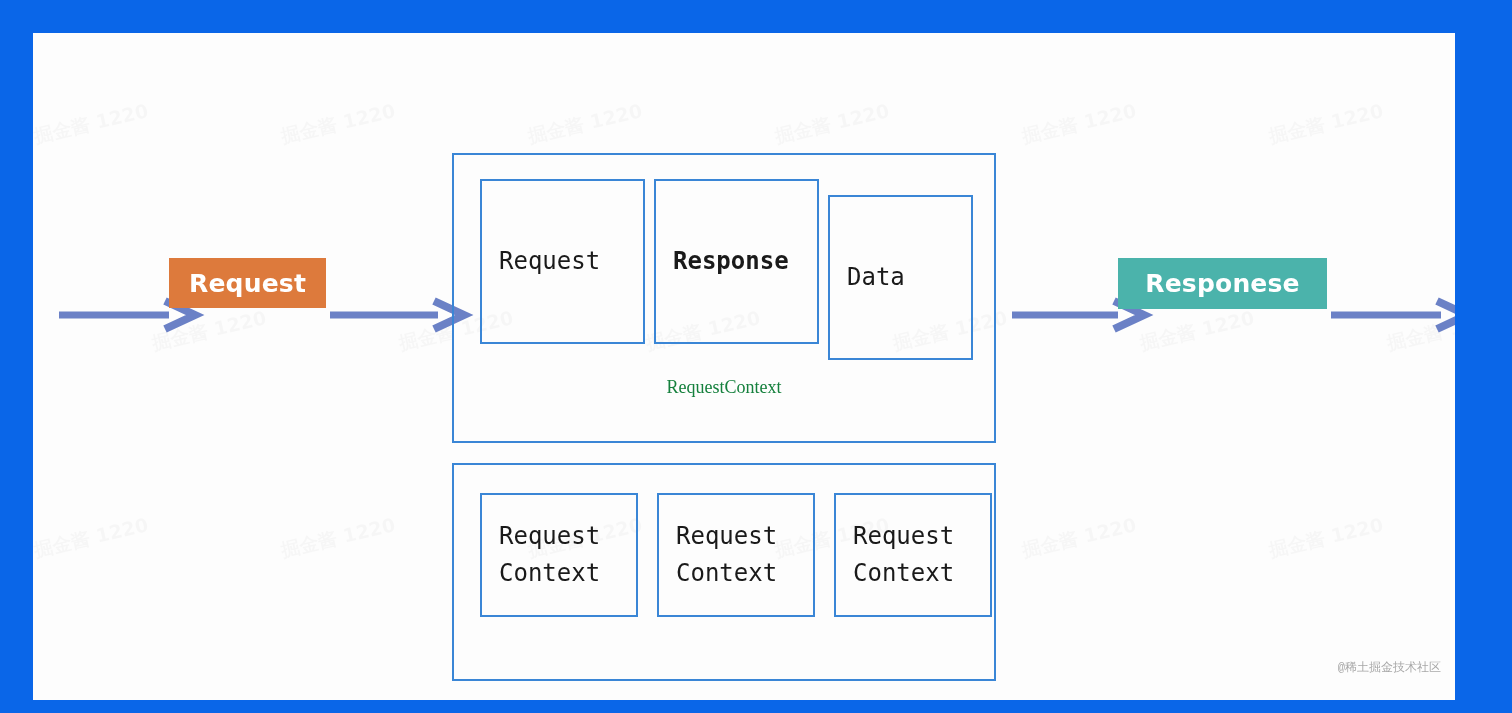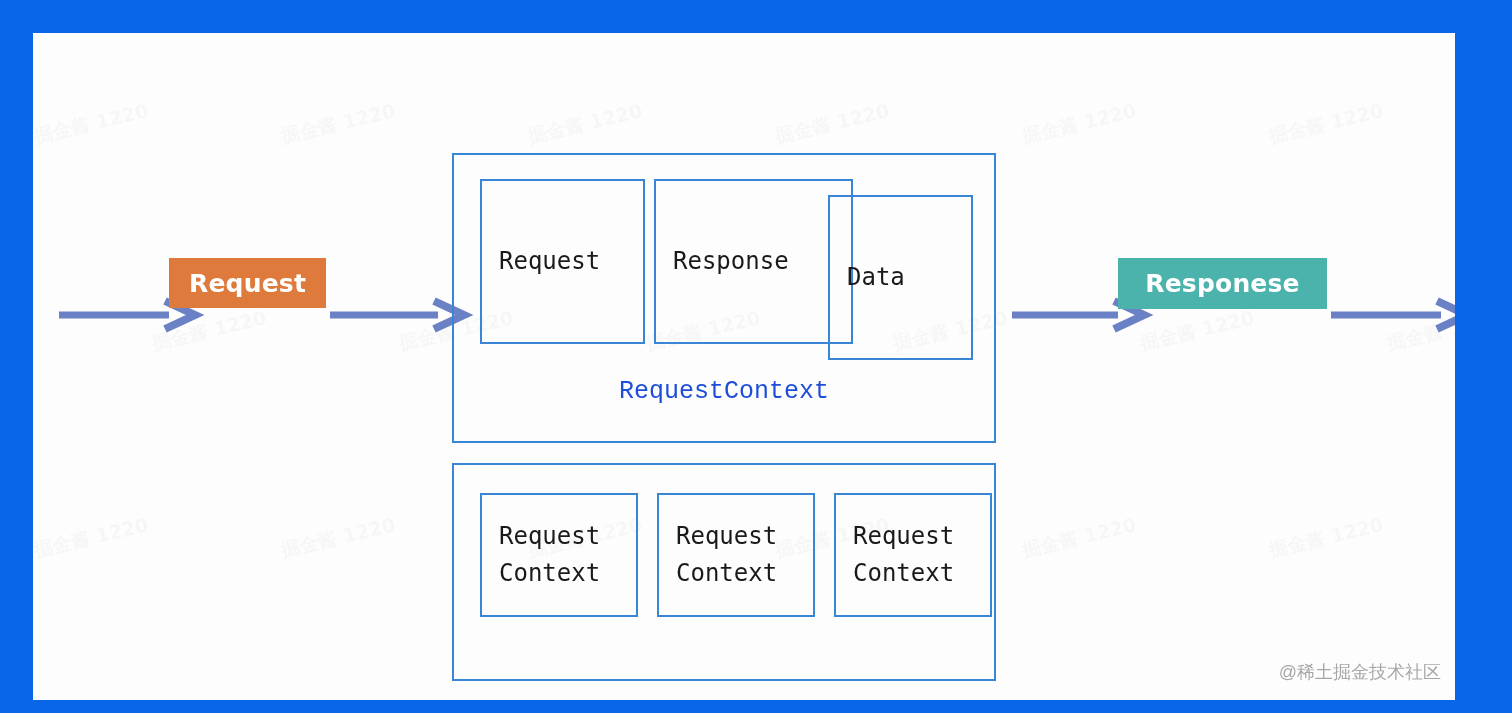--- a/index.html
+++ b/index.html
@@ -83,32 +83,32 @@
     font-size: 24px;
     color: #1a1a1a;
     line-height: 1.55;
     white-space: pre-line;
     text-align: left;
   }
   .container-caption {
     position: absolute;
     width: 100%;
     text-align: center;
+    font-family: Liberation Serif, serif;
+    font-size: 18px;
+    color: #15803d;
+    white-space: nowrap;
+  }
+
+  .corner-watermark {
+    position: absolute;
+    right: 14px;
+    bottom: 24px;
     font-family: Liberation Mono, monospace;
-    font-size: 25px;
-    color: #1d4ed8;
-    white-space: nowrap;
-  }
-
-  .corner-watermark {
-    position: absolute;
-    right: 14px;
-    bottom: 16px;
-    font-family: Liberation Sans, sans-serif;
-    font-size: 18px;
+    font-size: 12px;
     color: rgba(60, 60, 60, 0.45);
     white-space: nowrap;
     user-select: none;
   }
 </style>
 </head>
 <body>
 
 <div id="canvas">
   <div id="page">
@@ -151,21 +151,21 @@
         <polyline points="104,3 134,17 104,31" fill="none" stroke="#6b81c6" stroke-width="8" stroke-linecap="butt" stroke-linejoin="miter"></polyline>
       </svg>
     </div>
 
     <div class="container-box" style="left:419px; top:120px; width:544px; height:290px;">
 
       <div class="slot" style="left:26px; top:24px; width:165px; height:165px;">
         <span class="slot-label">Request</span>
       </div>
 
-      <div class="slot" style="left:200px; top:24px; width:199px; height:165px;">
+      <div class="slot" style="left:200px; top:24px; width:165px; height:165px;font-weight:bold;">
         <span class="slot-label">Response</span>
       </div>
 
       <div class="slot" style="left:374px; top:40px; width:145px; height:165px;">
         <span class="slot-label">Data</span>
       </div>
 
       <div class="container-caption" style="left:0; top:222px;">RequestContext</div>
     </div>
 

